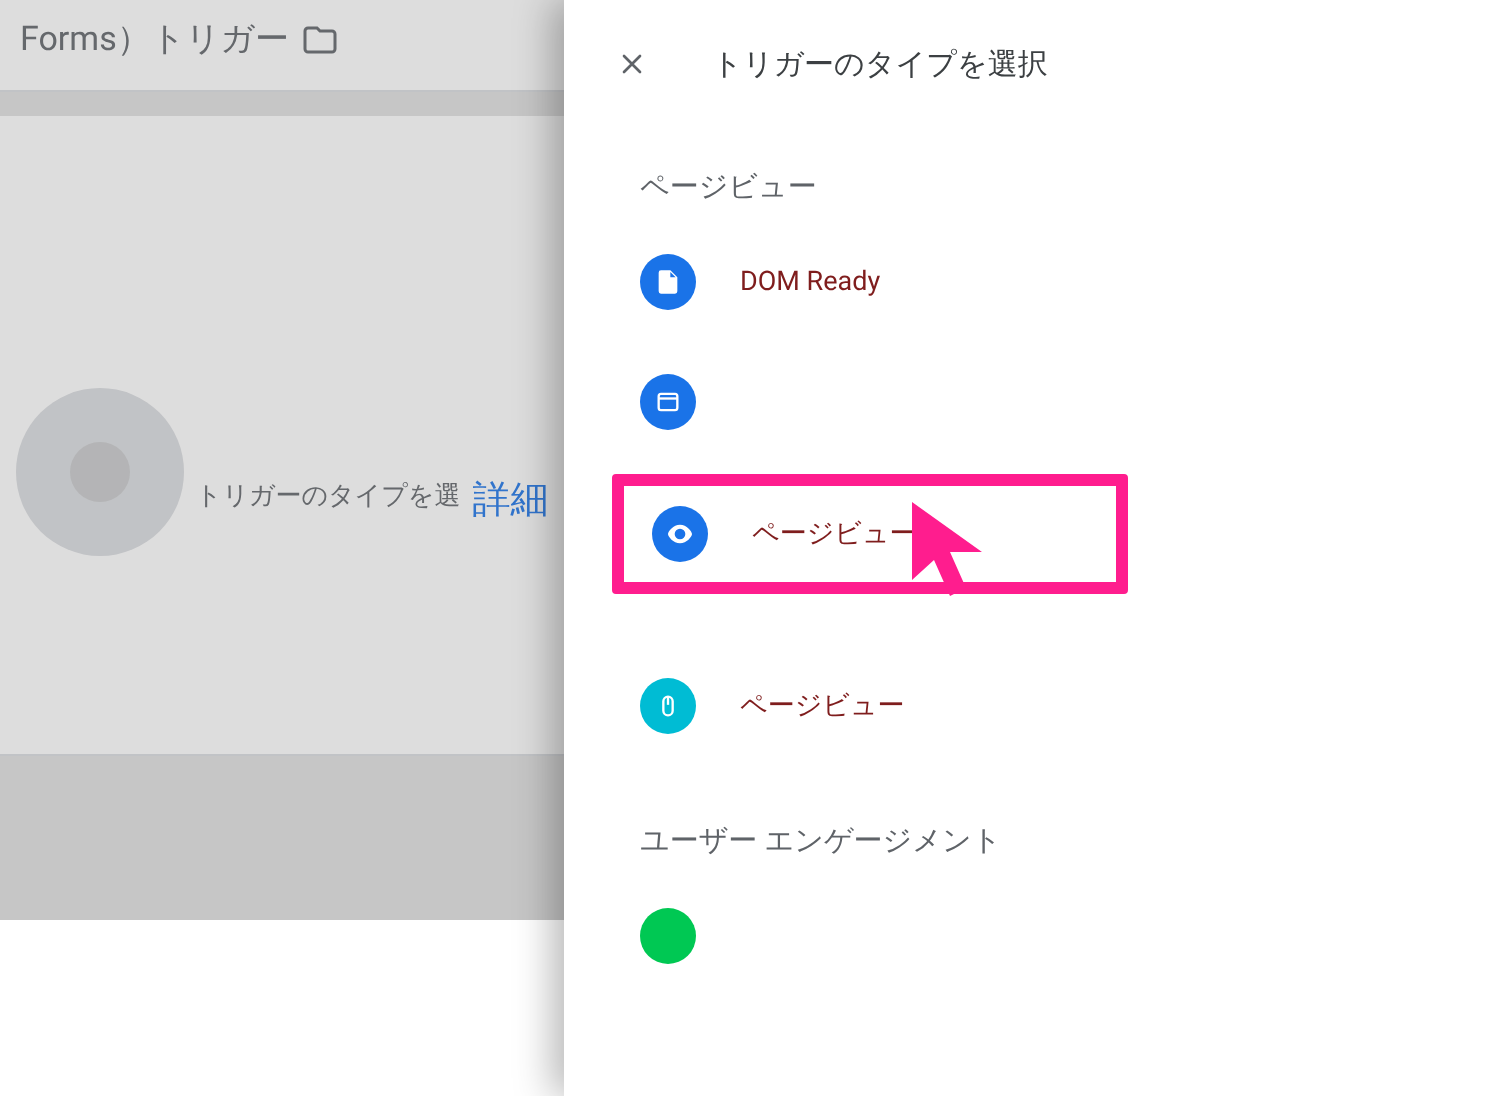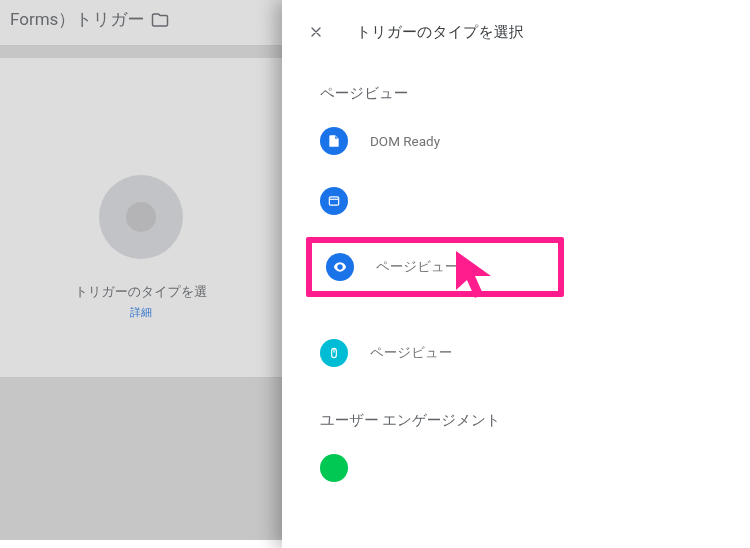--- a/index.html
+++ b/index.html
@@ -7,21 +7,21 @@
       font-family: Roboto, Arial, sans-serif;
       width: 750px;
       height: 548px;
       position: relative;
       overflow: hidden;
       background: #fff;
     }
     
     .underlay {
       position: absolute;
-      left: 0; top: 0; width: 282px; height: 540px;
+      left: 0; top: 0; width: 282px; height: 460px;
       background: #e0e0e0;
       pointer-events: none;
     }
     .underlay::after {
       content: "";
       position: absolute;
       left: 0; top: 0; right: 0; bottom: 0;
       background: rgba(120,120,120,0.25);
     }
     .under-top {
@@ -34,42 +34,42 @@
       font-size: 17px;
       color: #5f6368;
       white-space: nowrap;
     }
     .under-top .folder { color: #5f6368; }
     .under-card {
       background: #fff;
       margin: 12px 0 0 0;
       height: 320px;
       display: flex;
-      flex-direction: column;
+      flex-direction: row;
       align-items: center;
       justify-content: center;
       border-bottom: 1px solid #dadce0;
       padding-top: 60px;
     }
     .under-circle {
       width: 84px; height: 84px;
       border-radius: 50%;
       background: #dadce0;
       display: flex; align-items: center; justify-content: center;
       margin-bottom: 24px;
     }
     .under-circle-inner {
       width: 30px; height: 30px;
       border-radius: 50%;
       background: #bdbdbd;
       opacity: .6;
       position: relative;
     }
     .under-text { font-size: 13px; color: #5f6368; padding: 0 6px; text-align: center; }
-    .under-link { font-size: 11px; color: #1a73e8; margin-top: 4px; }
+    .under-link { font-size: 19px; color: #1a73e8; margin-top: 4px; }
 
     
     .panel {
       position: absolute;
       left: 282px; top: 0; right: 0; bottom: 0;
       background: #fff;
       box-shadow: -6px 0 18px rgba(0,0,0,0.28);
       display: flex;
       flex-direction: column;
     }
@@ -99,21 +99,21 @@
       color: #5f6368;
       padding: 0 0 14px 22px;
     }
     .item {
       display: flex;
       align-items: center;
       gap: 22px;
       padding: 10px 22px;
       cursor: pointer;
       font-size: 13.5px;
-      color: #737373;
+      color: #7f1d1d;
       margin-bottom: 12px;
     }
     .item .icon {
       width: 28px; height: 28px;
       border-radius: 50%;
       display: inline-flex; align-items: center; justify-content: center;
       flex-shrink: 0;
     }
     .ic-blue { background: #1a73e8; color: #fff; }
     .ic-cyan { background: #00bcd4; color: #fff; }

